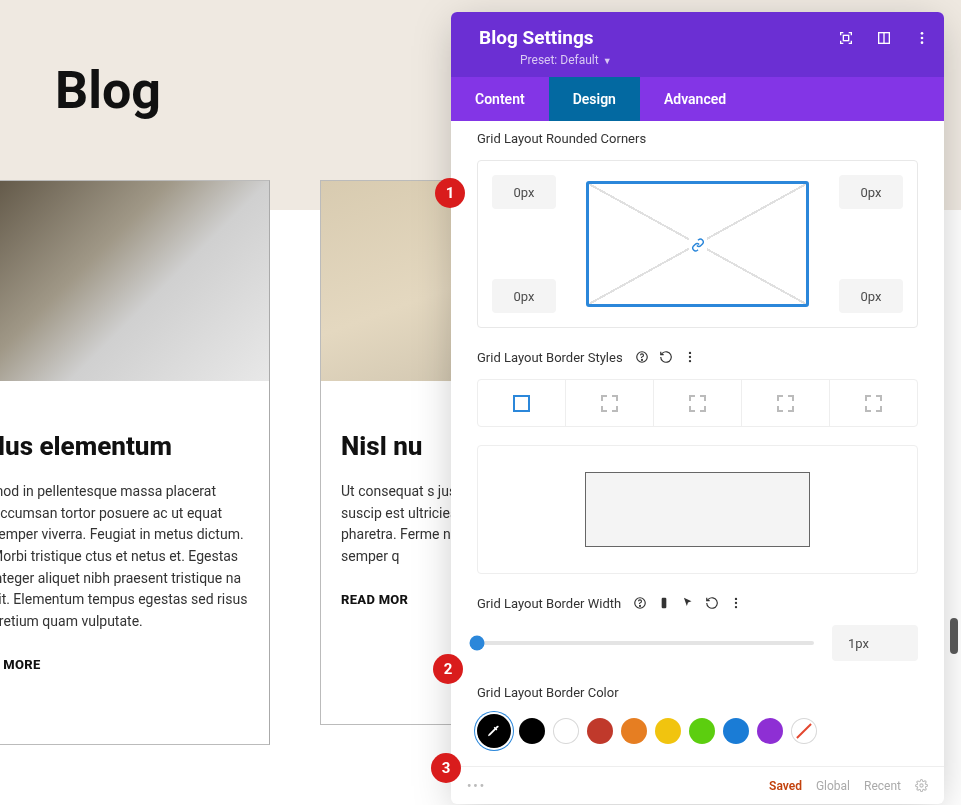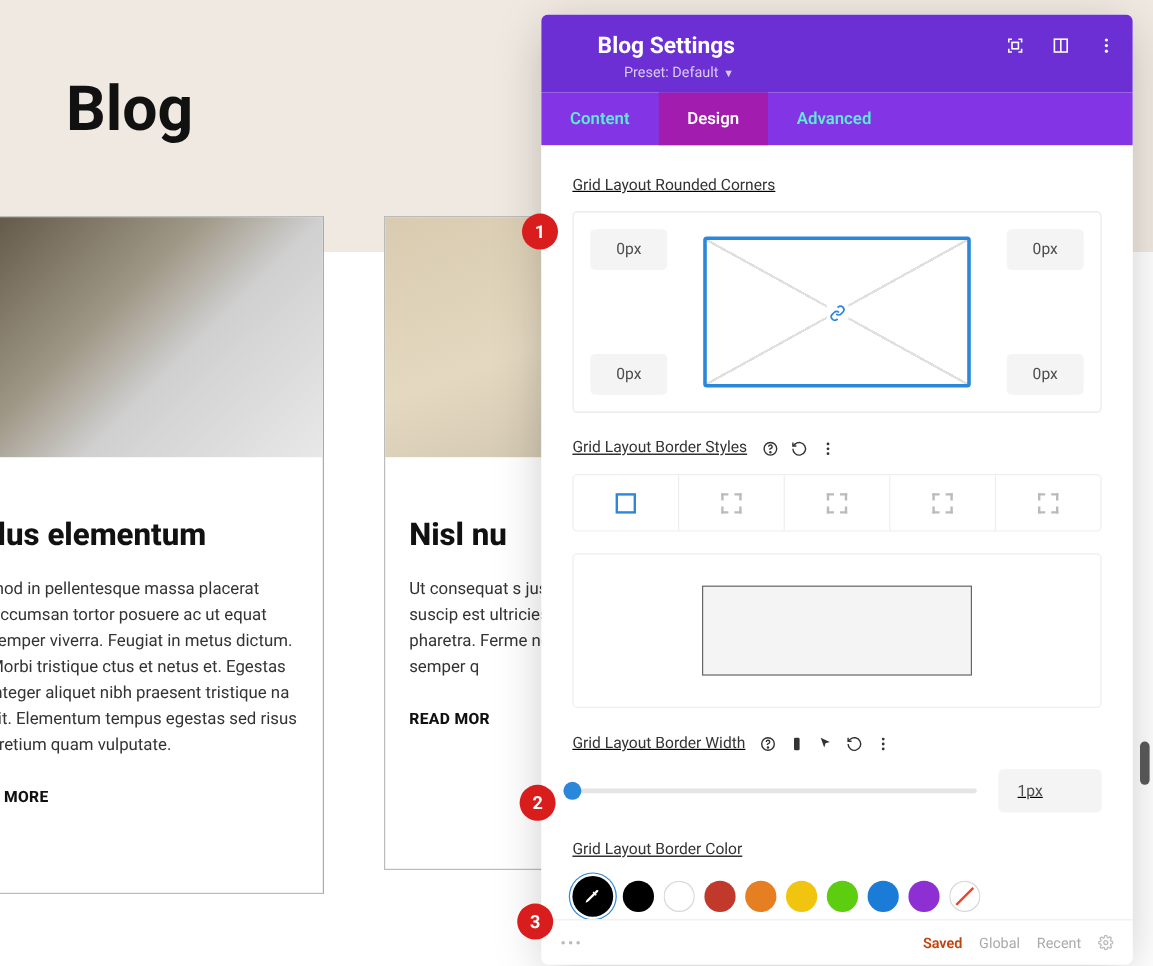--- a/index.html
+++ b/index.html
@@ -17,31 +17,31 @@
 .card-img.img1 { background: linear-gradient(135deg, #5a5040 0%, #a09887 40%, #d0d0d0 60%, #e8e8e8 100%); }
 .card-img.img2 { background: linear-gradient(160deg, #d8cbb0 0%, #e4d8c0 50%, #c9bfaa 100%); }
 .card-body { padding: 50px 20px 20px 20px; }
 .card-title { font-size: 26px; font-weight: 800; color: #111; margin-bottom: 20px; }
 .card-text { font-size: 14px; color: #333; line-height: 1.55; margin-bottom: 24px; }
 .card-link { font-size: 13px; font-weight: 800; color: #111; letter-spacing: 0.3px; }
 
 
 .panel { position: absolute; top: 12px; left: 451px; width: 493px; height: 792px; background: #fff; border-radius: 6px; box-shadow: 0 8px 40px -6px rgba(0,0,0,0.25); display:flex; flex-direction:column; overflow:hidden; }
 .panel-header { background: #6b2fd3; color: #fff; padding: 14px 18px 10px 28px; position:relative; }
-.panel-title { font-size: 19px; font-weight: 700; margin-bottom: 4px; margin-left: 19px; }
+.panel-title { font-size: 19px; font-weight: 700; margin-bottom: 4px; }
 .panel-preset { font-size: 12px; color: #d9c9f3; margin-left: 41px; }
 .panel-preset .caret { font-size: 9px; margin-left: 4px; }
 .panel-icons-top { position: absolute; top: 18px; right: 14px; display: flex; gap: 22px; align-items: center; }
 .panel-icons-top .ic { width: 16px; height: 16px; color: #fff; cursor: pointer; }
 .tabs { background: #8335e6; display: flex; }
-.tab { padding: 14px 24px; font-size: 14px; font-weight: 600; color: #5eead4; cursor: pointer; }
-.tab.active { background: #a21caf; color: #fff; }
-.panel-body { flex: 1; overflow-y: auto; padding: 24px 26px 0 26px; text-decoration: underline; }
+.tab { padding: 14px 24px; font-size: 14px; font-weight: 600; color: #ffffff; cursor: pointer; }
+.tab.active { background: #0369a1; color: #fff; }
+.panel-body { flex: 1; overflow-y: auto; padding: 8px 26px 0 26px; }
 .section-label { font-size: 13px; color: #333; margin: 2px 0 14px 0; }
-.section-label.inline { display:flex; align-items:flex-end; gap:12px; }
+.section-label.inline { display:flex; align-items:flex-start; gap:12px; }
 .label-icons { display:flex; align-items:center; gap:10px; color:#333; }
 .label-icons .lic { width:14px; height:14px; cursor:pointer; display:flex; align-items:center; justify-content:center; }
 
 
 .corners-box { border: 1px solid #e8e8e8; border-radius: 4px; padding: 22px 16px; position: relative; height: 168px; }
 .corner-val { position:absolute; width:64px; height:34px; background:#f4f4f4; border-radius:4px; display:flex; align-items:center; justify-content:center; font-size:13px; color:#4d4d4d; }
 .corner-tl { top: 14px; left: 14px; }
 .corner-tr { top: 14px; right: 14px; }
 .corner-bl { bottom: 14px; left: 14px; }
 .corner-br { bottom: 14px; right: 14px; }

